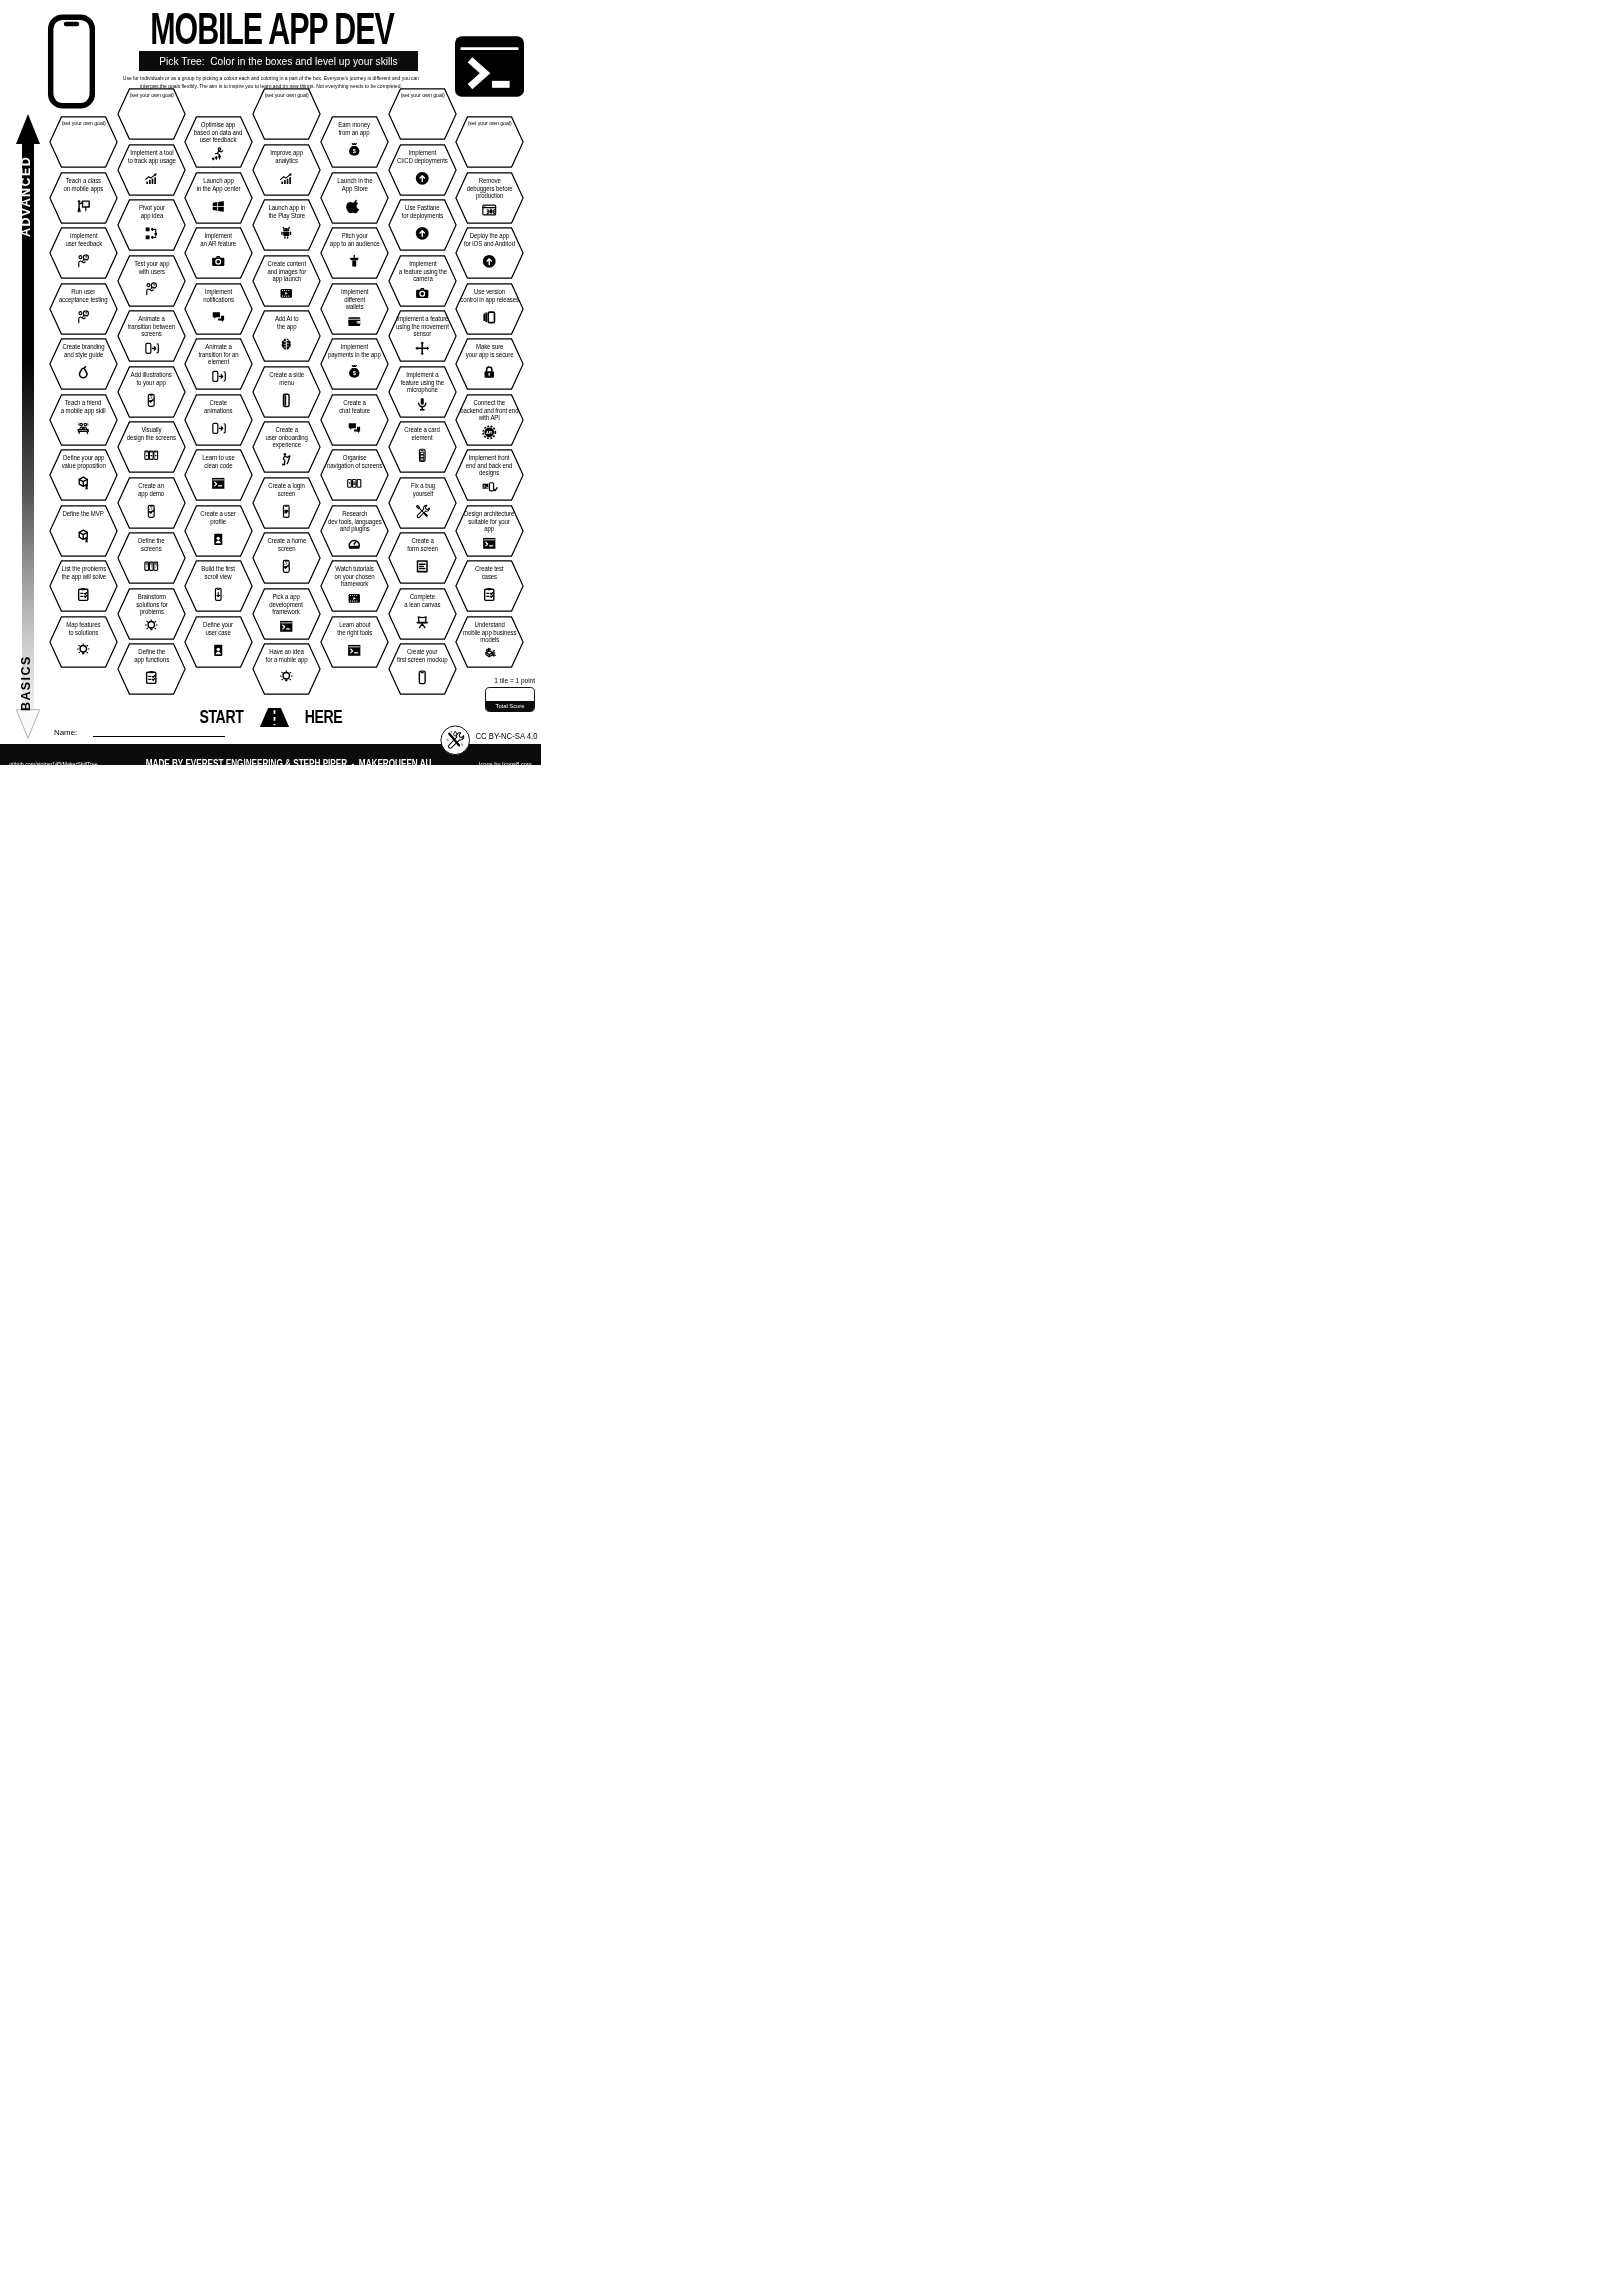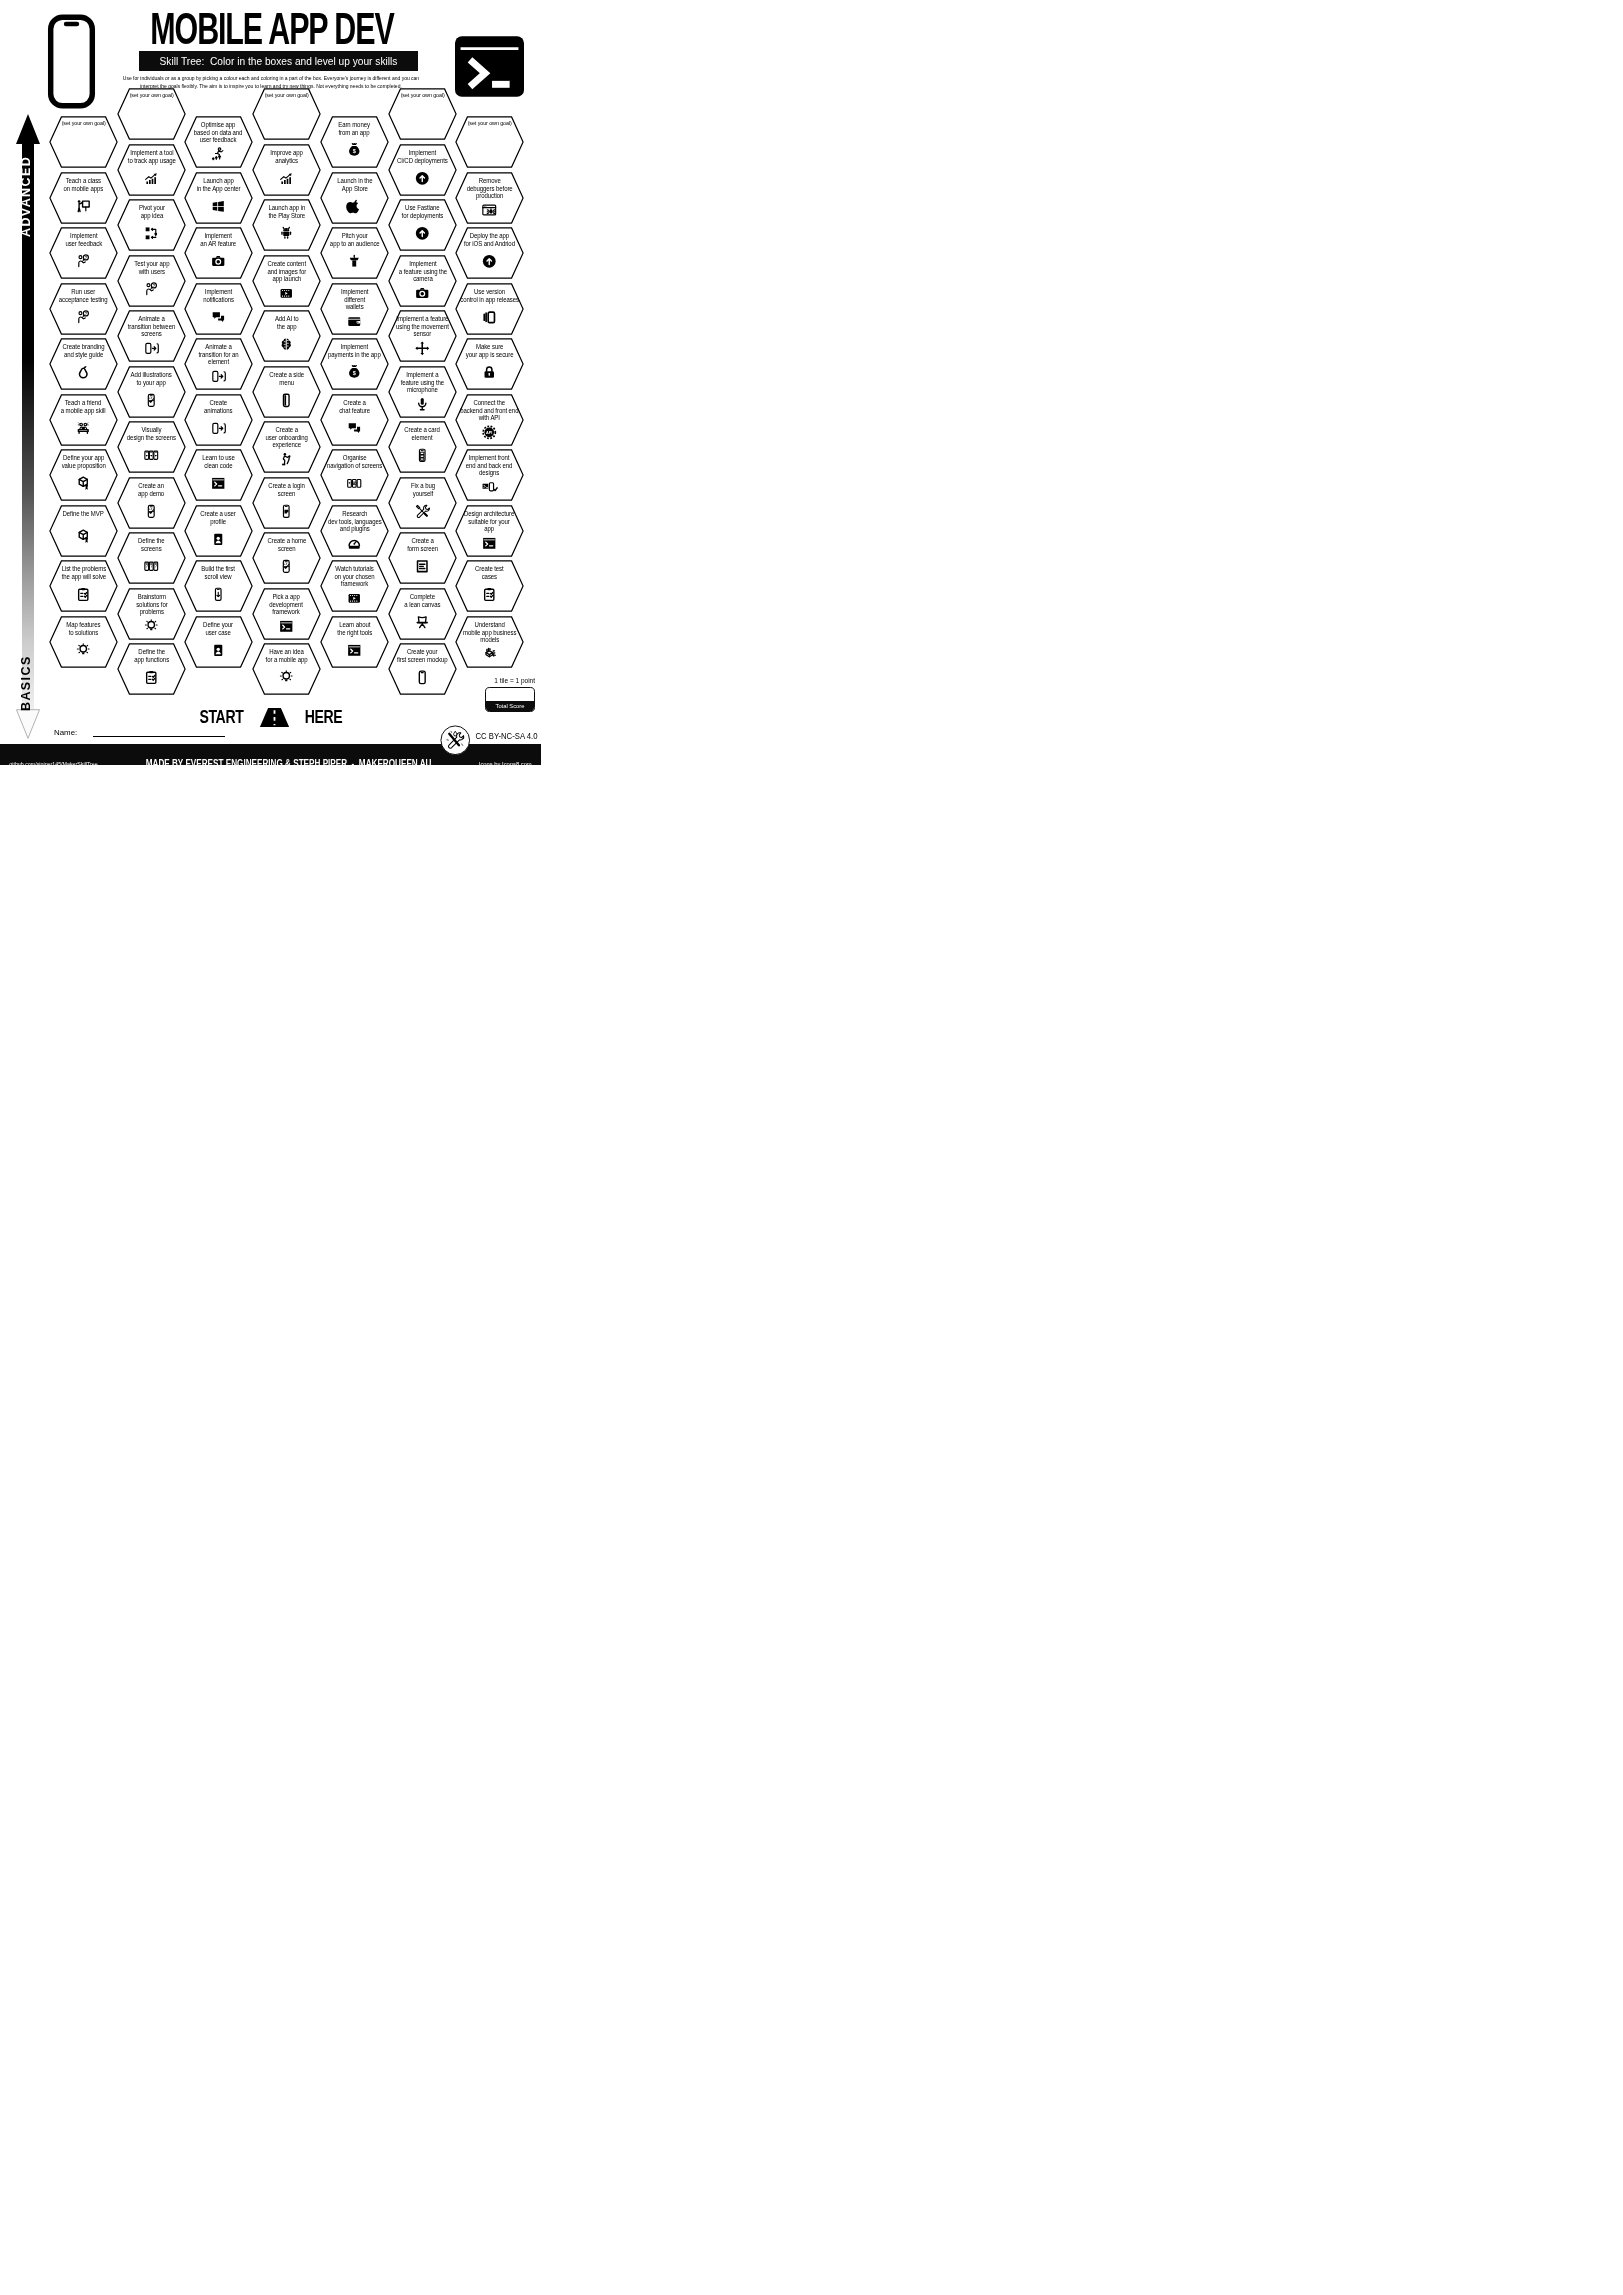--- a/index.html
+++ b/index.html
@@ -71,21 +71,21 @@
   </svg>
   <svg class="term-hdr" viewBox="0 0 149 131">
     <rect width="149" height="131" rx="15" fill="#000"></rect>
     <path d="M12 27h125" stroke="#fff" stroke-width="6"></path>
     <path d="M38 56l27 24-27 24" stroke="#fff" stroke-width="15" fill="none" stroke-linecap="square"></path>
     <path d="M80 104h38" stroke="#fff" stroke-width="15"></path>
   </svg>
 
   <div class="title-wrap"><span class="title">MOBILE APP DEV</span></div>
   <div class="subtitle-bar">
-      <span>Skill Tree:  Color in the boxes and level up your skills</span>
+      <span>Pick Tree:  Color in the boxes and level up your skills</span>
     </div>
   <div class="desc">Use for individuals or as a group by picking a colour each and coloring in a part of the box.  Everyone's journey is different and you can
 interpret the goals flexibly.  The aim is to inspire you to learn and try new things. Not everything needs to be completed.</div>
 
   <div class="axis-head-top"></div>
   <div class="axis-shaft"></div>
   <svg class="axis-head-bottom" width="24" height="30" viewBox="0 0 52 64">
     <polygon points="1,1 51,1 26,63" fill="#fbfbfb" stroke="#aaa" stroke-width="2"></polygon>
   </svg>
   <div class="axis-label adv">ADVANCED</div>

